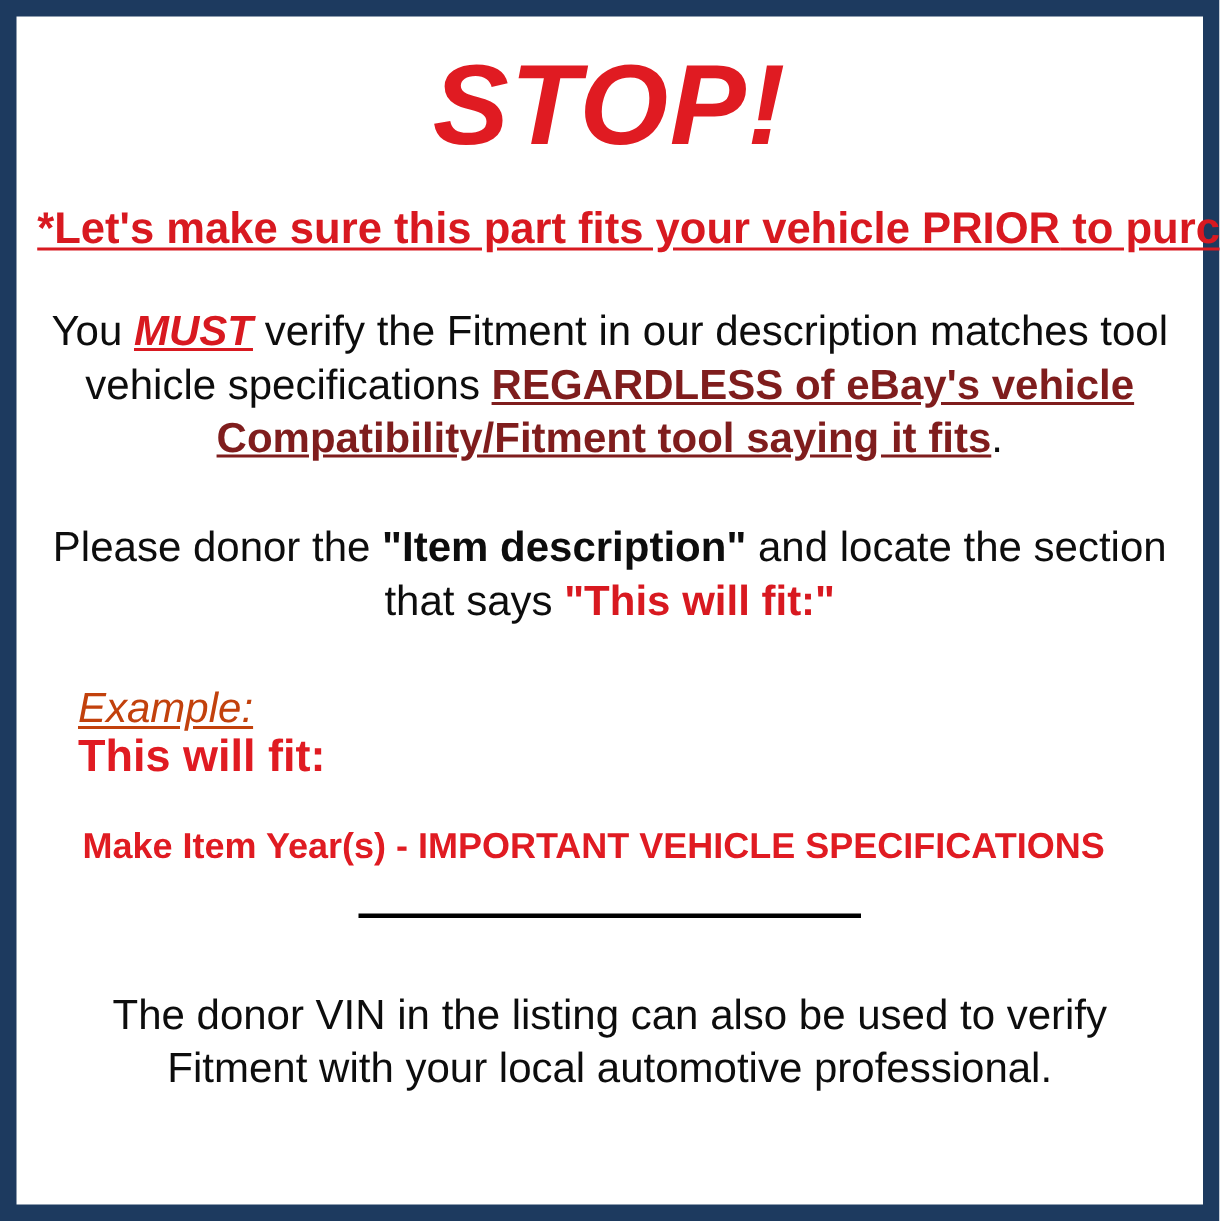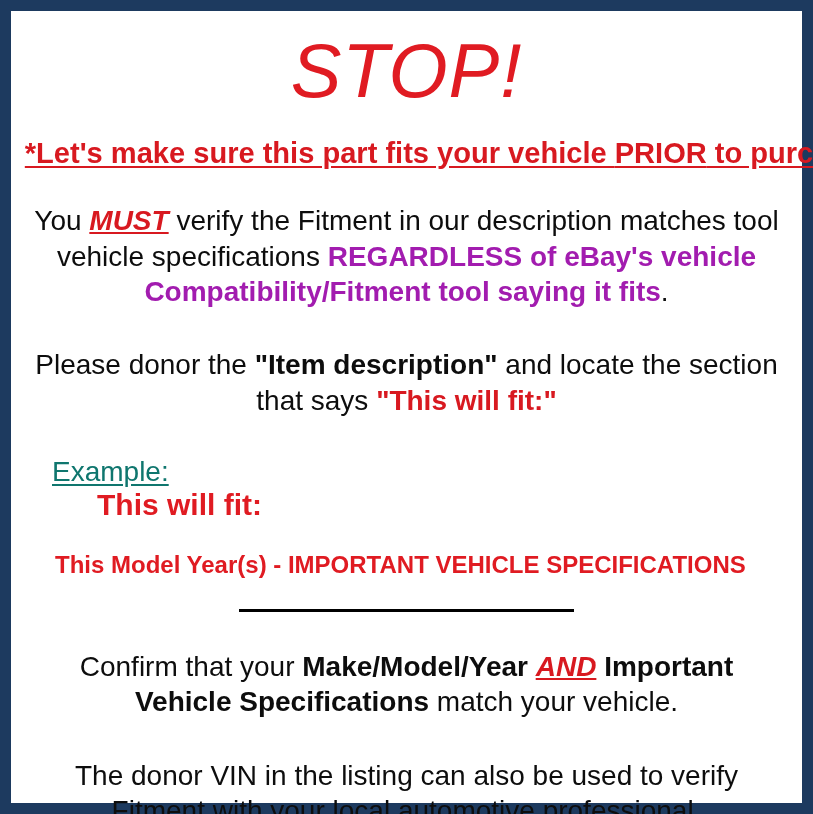--- a/index.html
+++ b/index.html
@@ -28,21 +28,21 @@
     box-sizing: border-box;
     width: 100%;
     height: 100%;
     padding: 4px 8px 0 8px;
     text-align: center;
   }
 
   
   .title {
     color: #e01b22;
-    font-weight: normal;
+    font-weight: bold;
     font-style: italic;
     font-size: 76px;
     line-height: 1.0;
     letter-spacing: 1px;
     margin: 18px 0 0 0;
     text-align: center;
   }
 
   
   .subtitle {
@@ -70,44 +70,44 @@
   }
   .p-must   { margin-top: 34px; }
   .p-view   { margin-top: 38px; }
   .p-confirm{ margin-top: 28px; }
   .p-vin    { margin-top: 38px; }
 
   .b        { font-weight: bold; }
   .red-b    { color: #d81920; font-weight: bold; }
   .red-bi-u { color: #d81920; font-weight: bold; font-style: italic;
               text-decoration: underline; text-underline-offset: 2px; text-align: center; }
-  .red-b-u  { color: #a21caf; font-weight: bold;
-              text-underline-offset: 2px; }
+  .red-b-u  { color: #7f1d1d; font-weight: bold;
+              text-decoration: underline; text-underline-offset: 2px; }
 
   
   .example-block {
     text-align: left;
     padding-left: 33px;
     margin-top: 38px;
   }
   .example-label {
-    color: #0f766e;
+    color: #c2410c;
+    font-style: italic;
     font-size: 28px;
     line-height: 1.12;
     text-decoration: underline;
     text-underline-offset: 3px;
     display: inline-block;
   }
   .example-fit {
     color: #e01b22;
     font-weight: bold;
     font-size: 30px;
     line-height: 1.15;
     margin-top: 1px;
-    margin-left: 45px;
   }
   .example-spec {
     color: #e01b22;
     font-weight: bold;
     font-size: 24px;
     line-height: 1.15;
     margin-top: 28px;
     padding-left: 3px;
     white-space: nowrap;
   }
@@ -136,25 +136,24 @@
 
     <div class="subtitle"><span>*Let's make sure this part fits your vehicle </span><span class="ital">PRIOR</span><span> to purchasing*</span></div>
 
     <p class="para p-must"><span>You </span><span class="red-bi-u">MUST</span><span> verify the Fitment in our description matches tool vehicle specifications </span><span class="red-b-u">REGARDLESS of eBay's vehicle Compatibility/Fitment tool saying it fits</span><span>.</span></p>
 
     <p class="para p-view"><span>Please donor the </span><span class="b">"Item description"</span><span> and locate the section that says </span><span class="red-b">"This will fit:"</span></p>
 
     <div class="example-block">
       <div><span class="example-label">Example:</span></div>
       <div class="example-fit">This will fit:</div>
-      <div class="example-spec">This Model Year(s) - IMPORTANT VEHICLE SPECIFICATIONS</div>
+      <div class="example-spec">Make Item Year(s) - IMPORTANT VEHICLE SPECIFICATIONS</div>
     </div>
 
     <div class="divider-wrap">
       <span class="divider"></span>
     </div>
 
-    <p class="para p-confirm"><span>Confirm that your </span><span class="b">Make/Model/Year</span><span> </span><span class="red-bi-u">AND</span><span> </span><span class="b">Important Vehicle Specifications</span><span> match your vehicle.</span></p>
 
     <p class="para p-vin">The donor VIN in the listing can also be used to verify Fitment with your local automotive professional.</p>
 
   </div>
 </div>
 
 </body></html>

